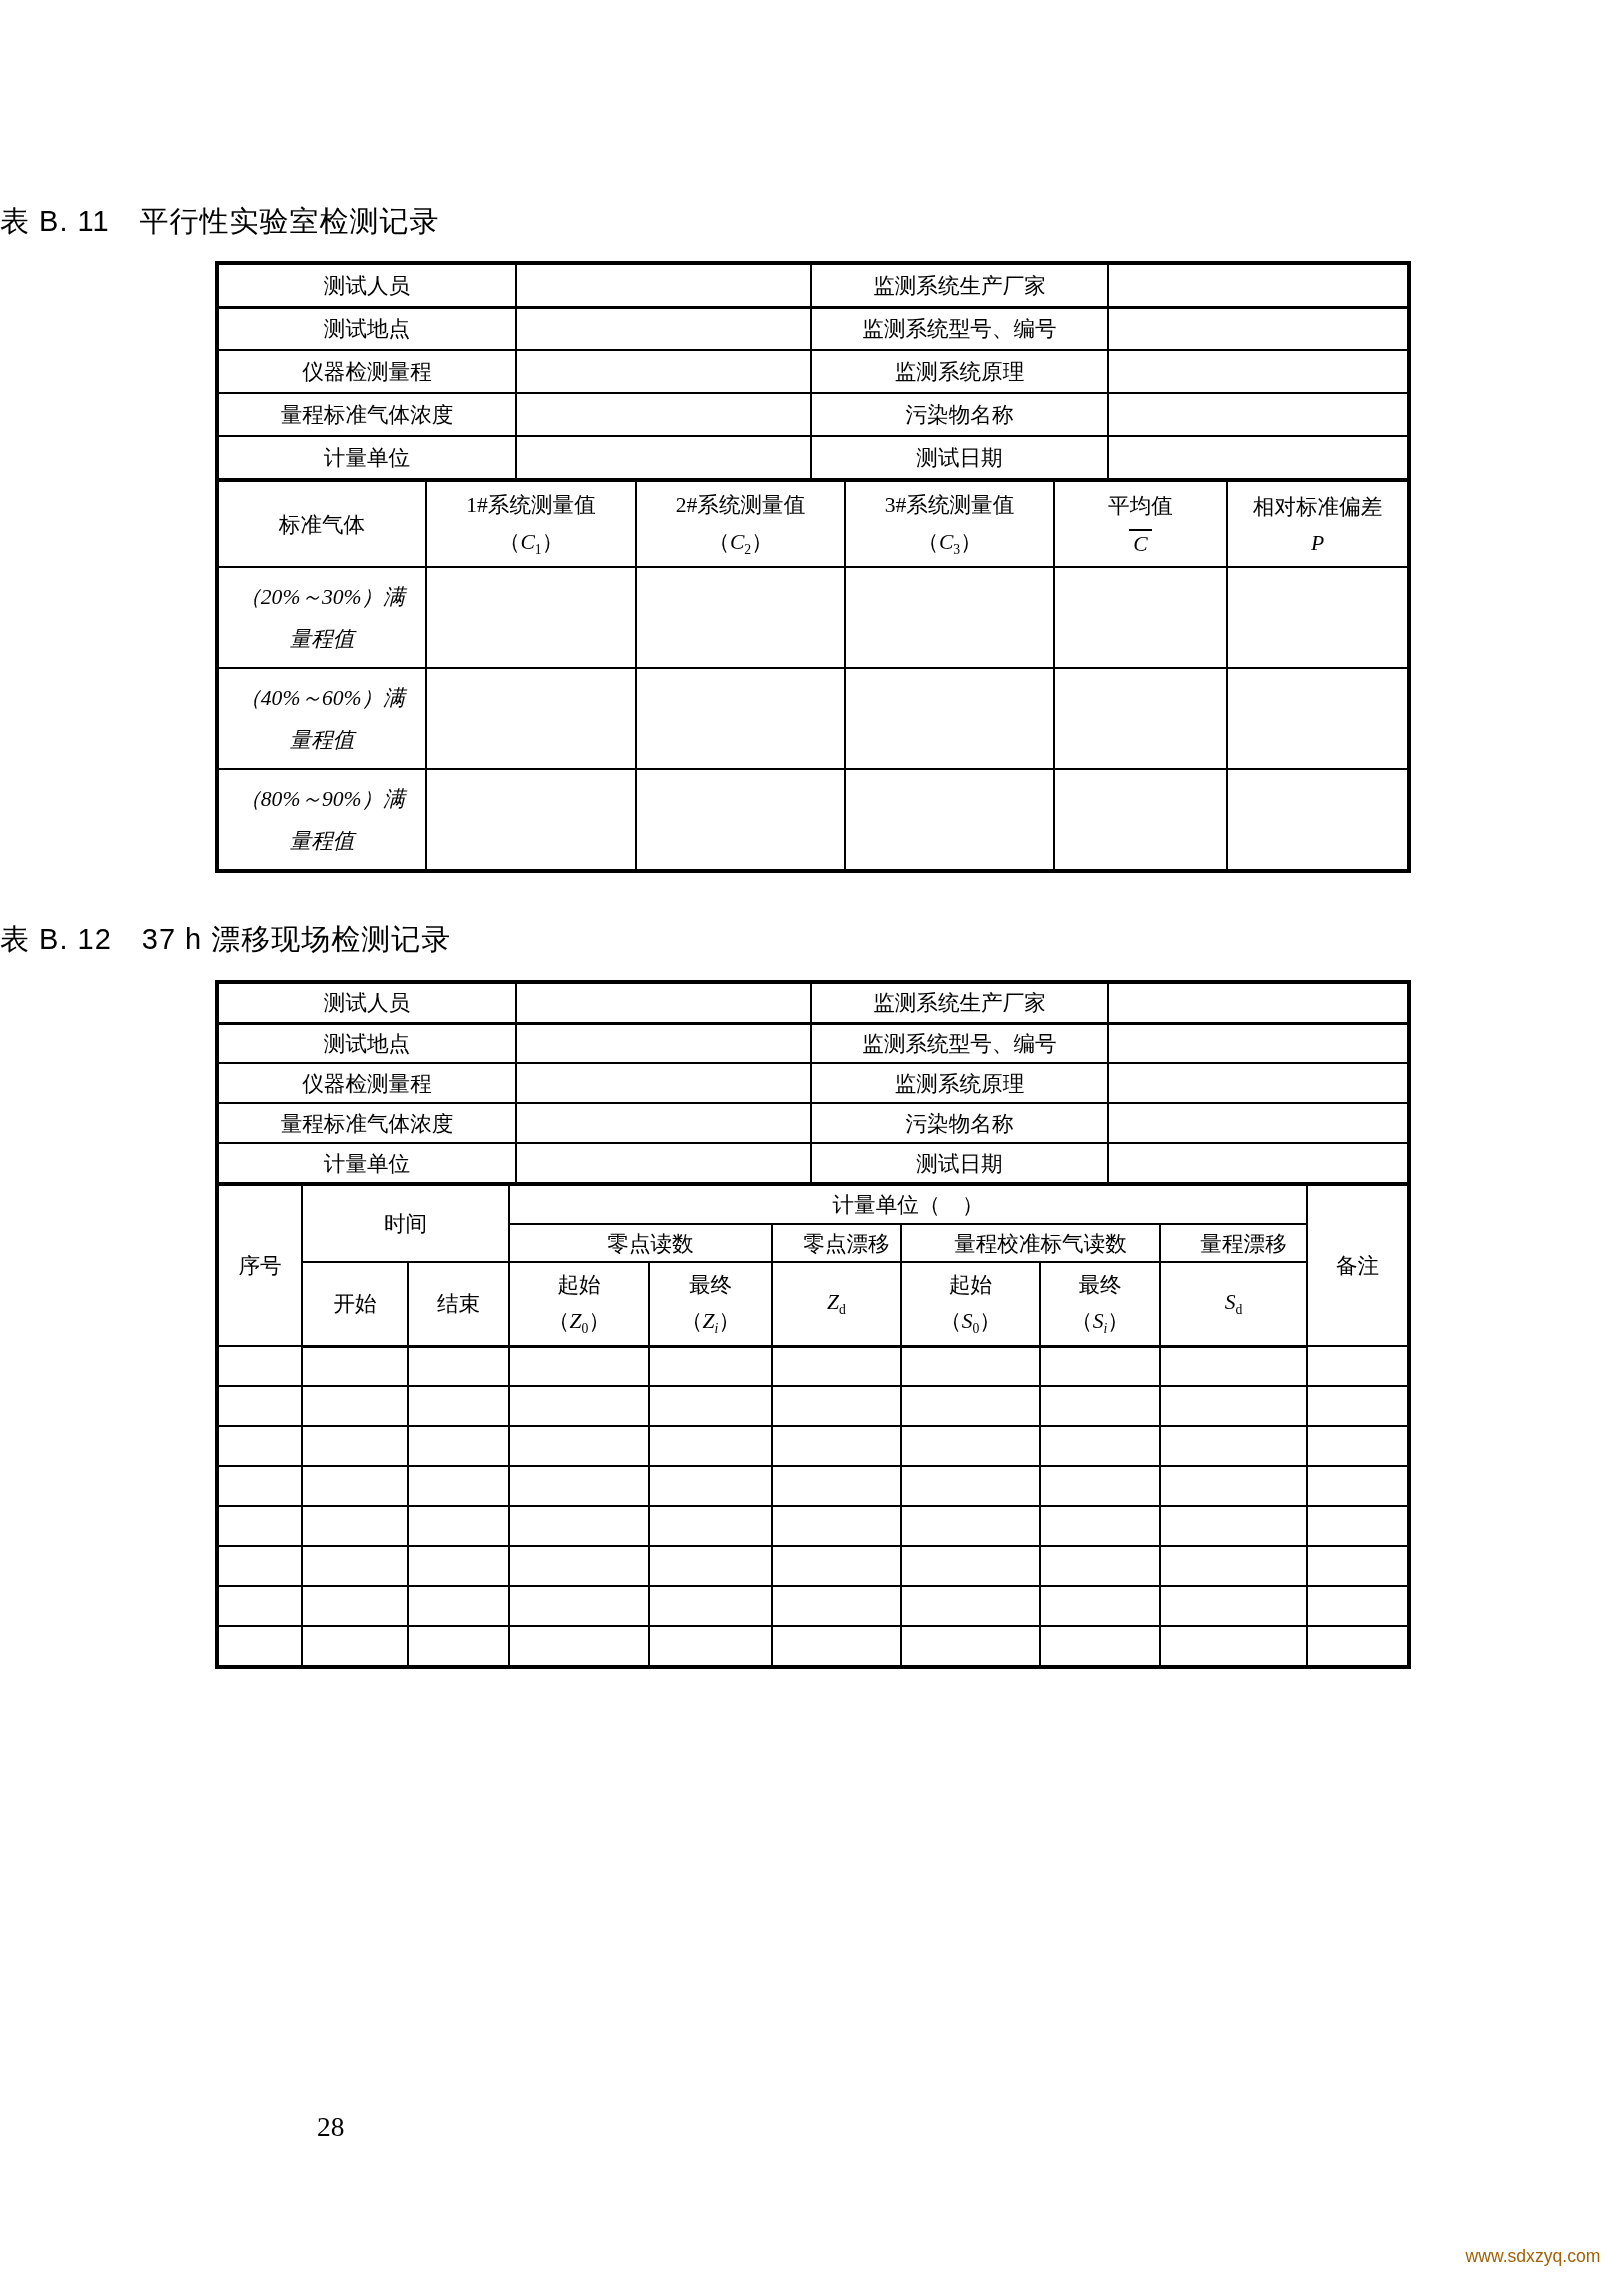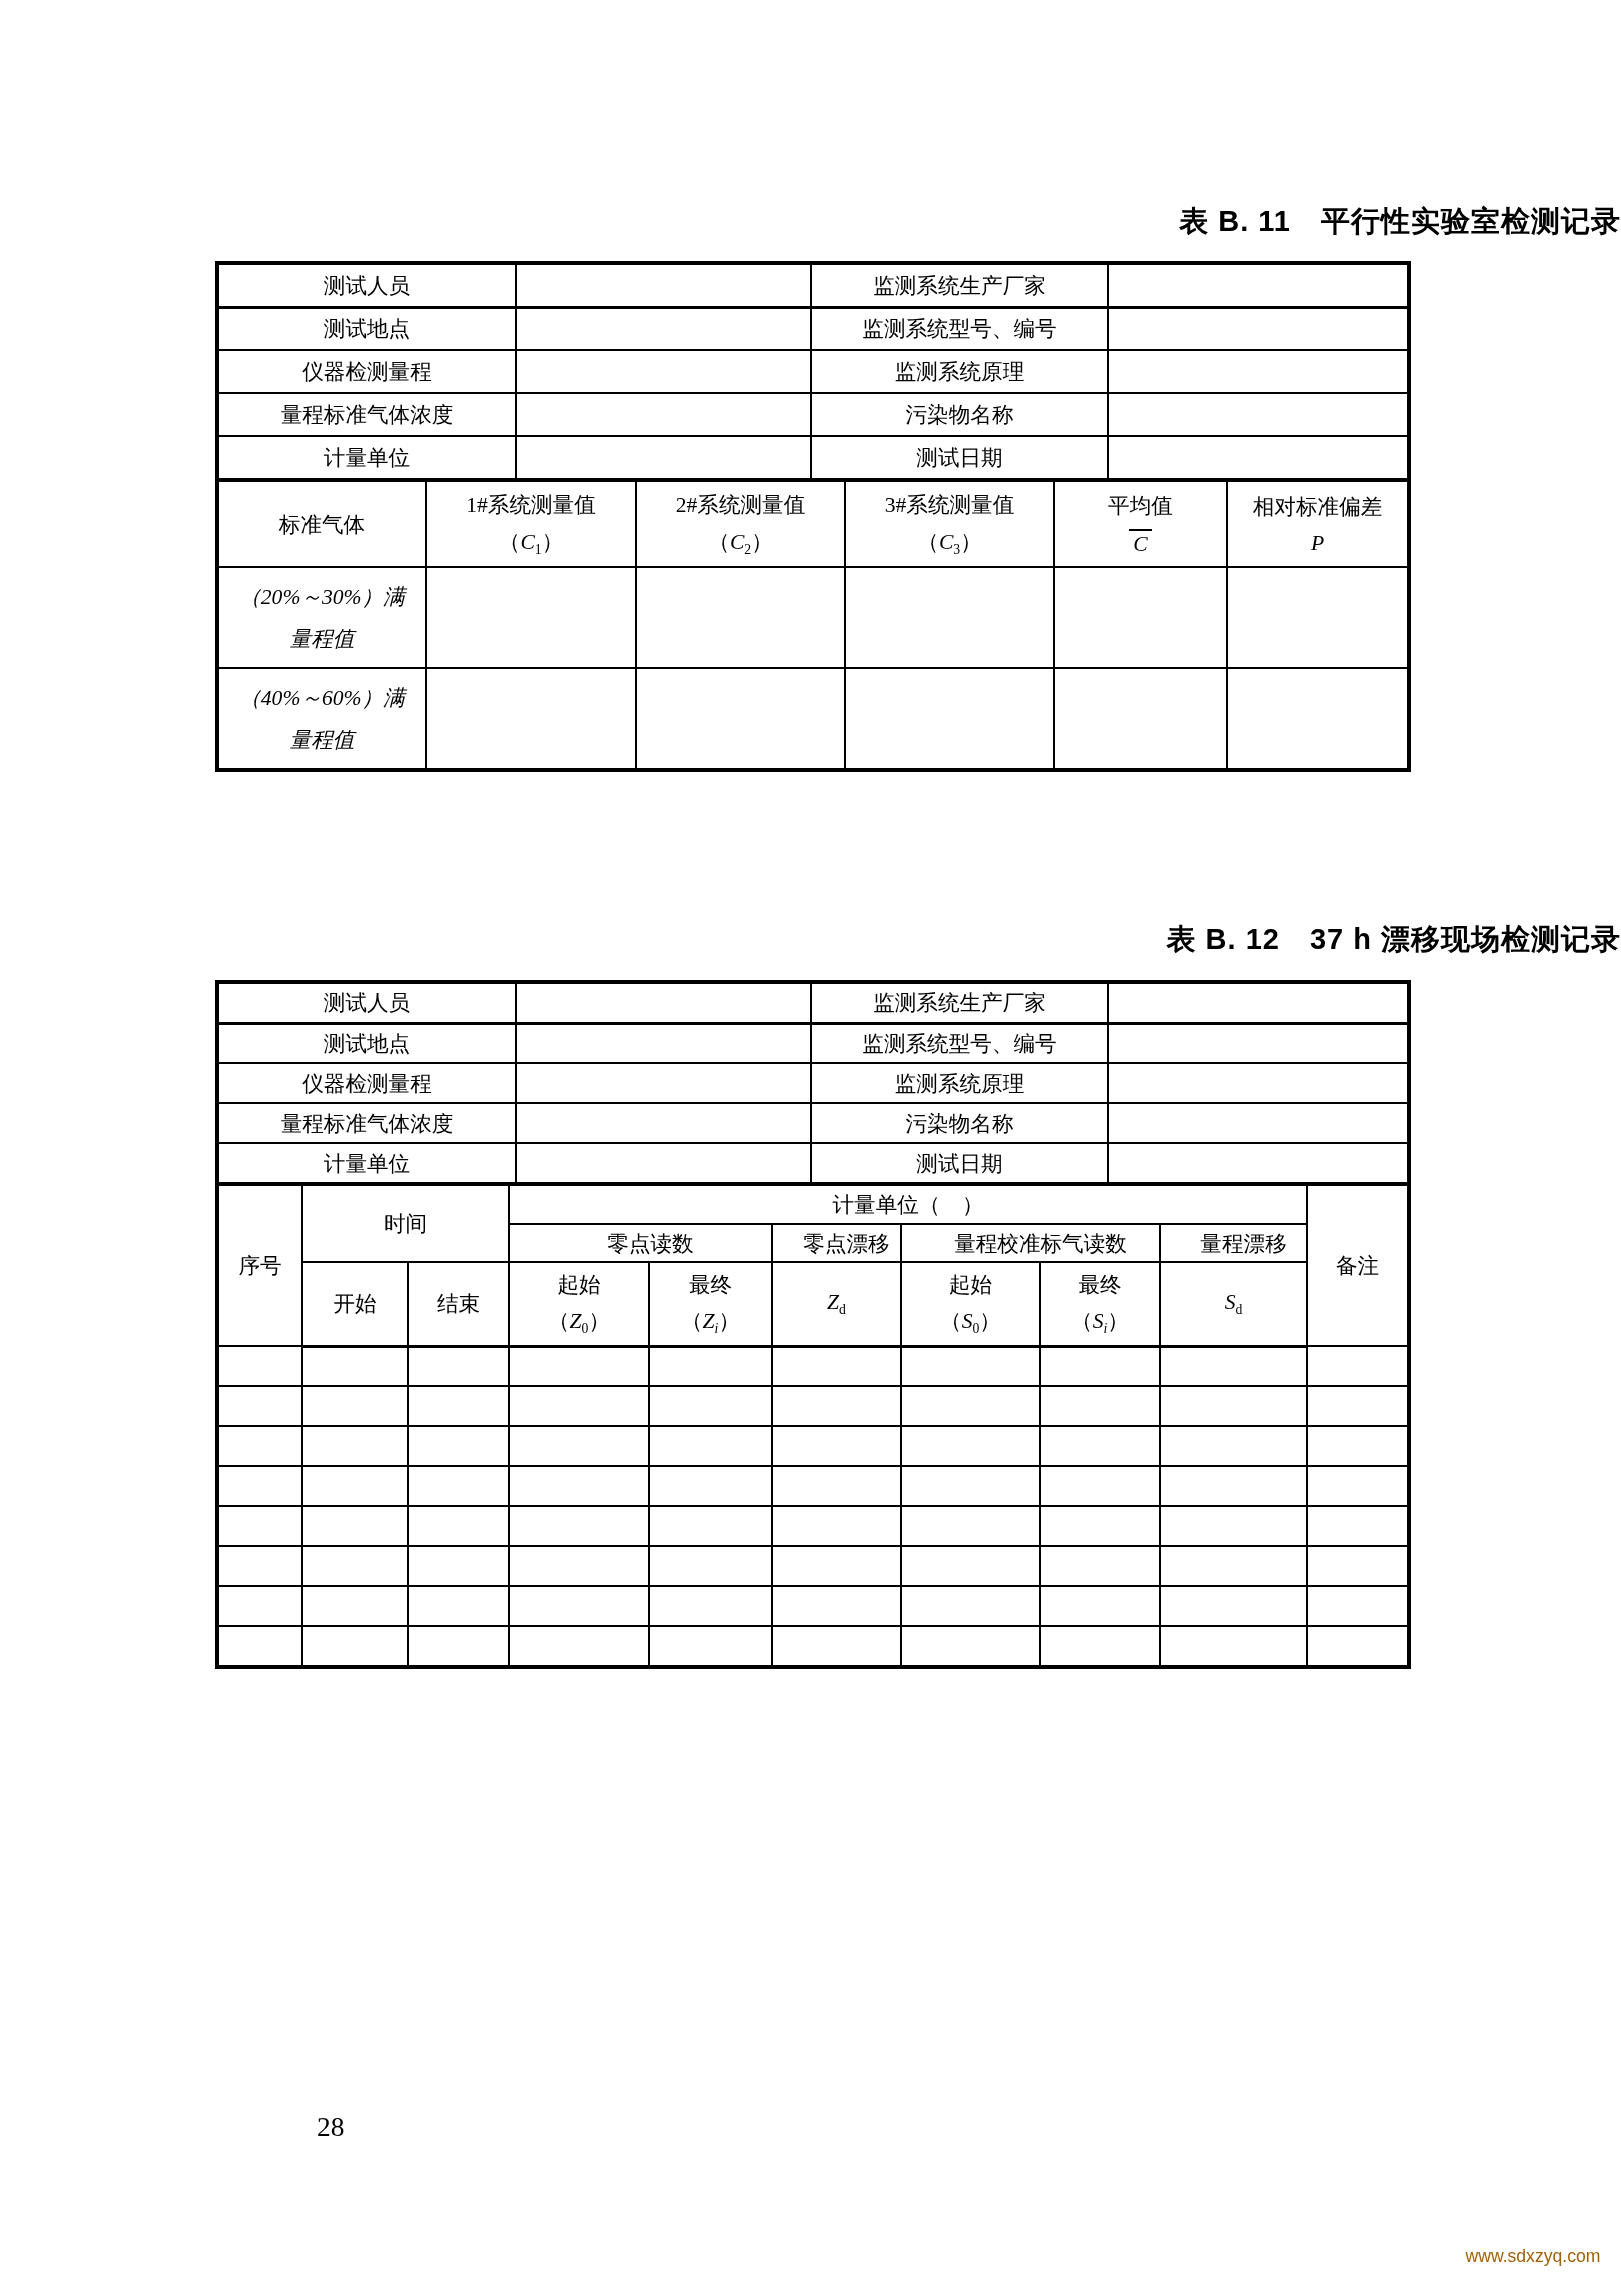--- a/index.html
+++ b/index.html
@@ -1,22 +1,22 @@
 <!DOCTYPE html>
 <html><head>
 <meta charset="utf-8">
 <style>
   * { box-sizing: border-box; }
   html,body { margin:0; padding:0; background:#ffffff; }
   .page { position:relative; width:1621px; height:2293px; background:#ffffff; overflow:hidden;
           font-family:"Liberation Serif","DejaVu Serif",serif; color:#000; }
 
-  .doc-title { position:absolute; left:0; width:100%; text-align:right;
+  .doc-title { position:absolute; left:0; width:100%; text-align:left;
                font-family:"Liberation Sans","DejaVu Sans",sans-serif;
-               font-weight:bold; font-size:29px; letter-spacing:1px; white-space:pre; }
+               font-weight:normal; font-size:29px; letter-spacing:1px; white-space:pre; }
   .t1 { top:202px; }
   .t2 { top:920px; }
 
   .tbl-wrap { position:absolute; border:2.9px solid #000; background:#fff; }
   .w1 { left:215px; top:261px; }
   .w2 { left:215px; top:980px; }
 
   table { border-collapse:collapse; table-layout:fixed; width:1190px; }
   td { border:2px solid #000; text-align:center; vertical-align:middle;
        font-size:21.6px; padding:0; overflow:hidden; }
@@ -151,20 +151,33 @@
           <td></td>
           <td></td>
           <td></td>
           <td></td>
           <td></td>
         </tr>
         <tr class="drow">
           <td>
             <div class="two">
               <div>（40%～60%）满</div>
+              <div>量程值</div>
+            </div>
+          </td>
+          <td></td>
+          <td></td>
+          <td></td>
+          <td></td>
+          <td></td>
+        </tr>
+        <tr class="drow">
+          <td>
+            <div class="two">
+              <div>（80%～90%）满</div>
               <div>量程值</div>
             </div>
           </td>
           <td></td>
           <td></td>
           <td></td>
           <td></td>
           <td></td>
         </tr>
       </tbody>

